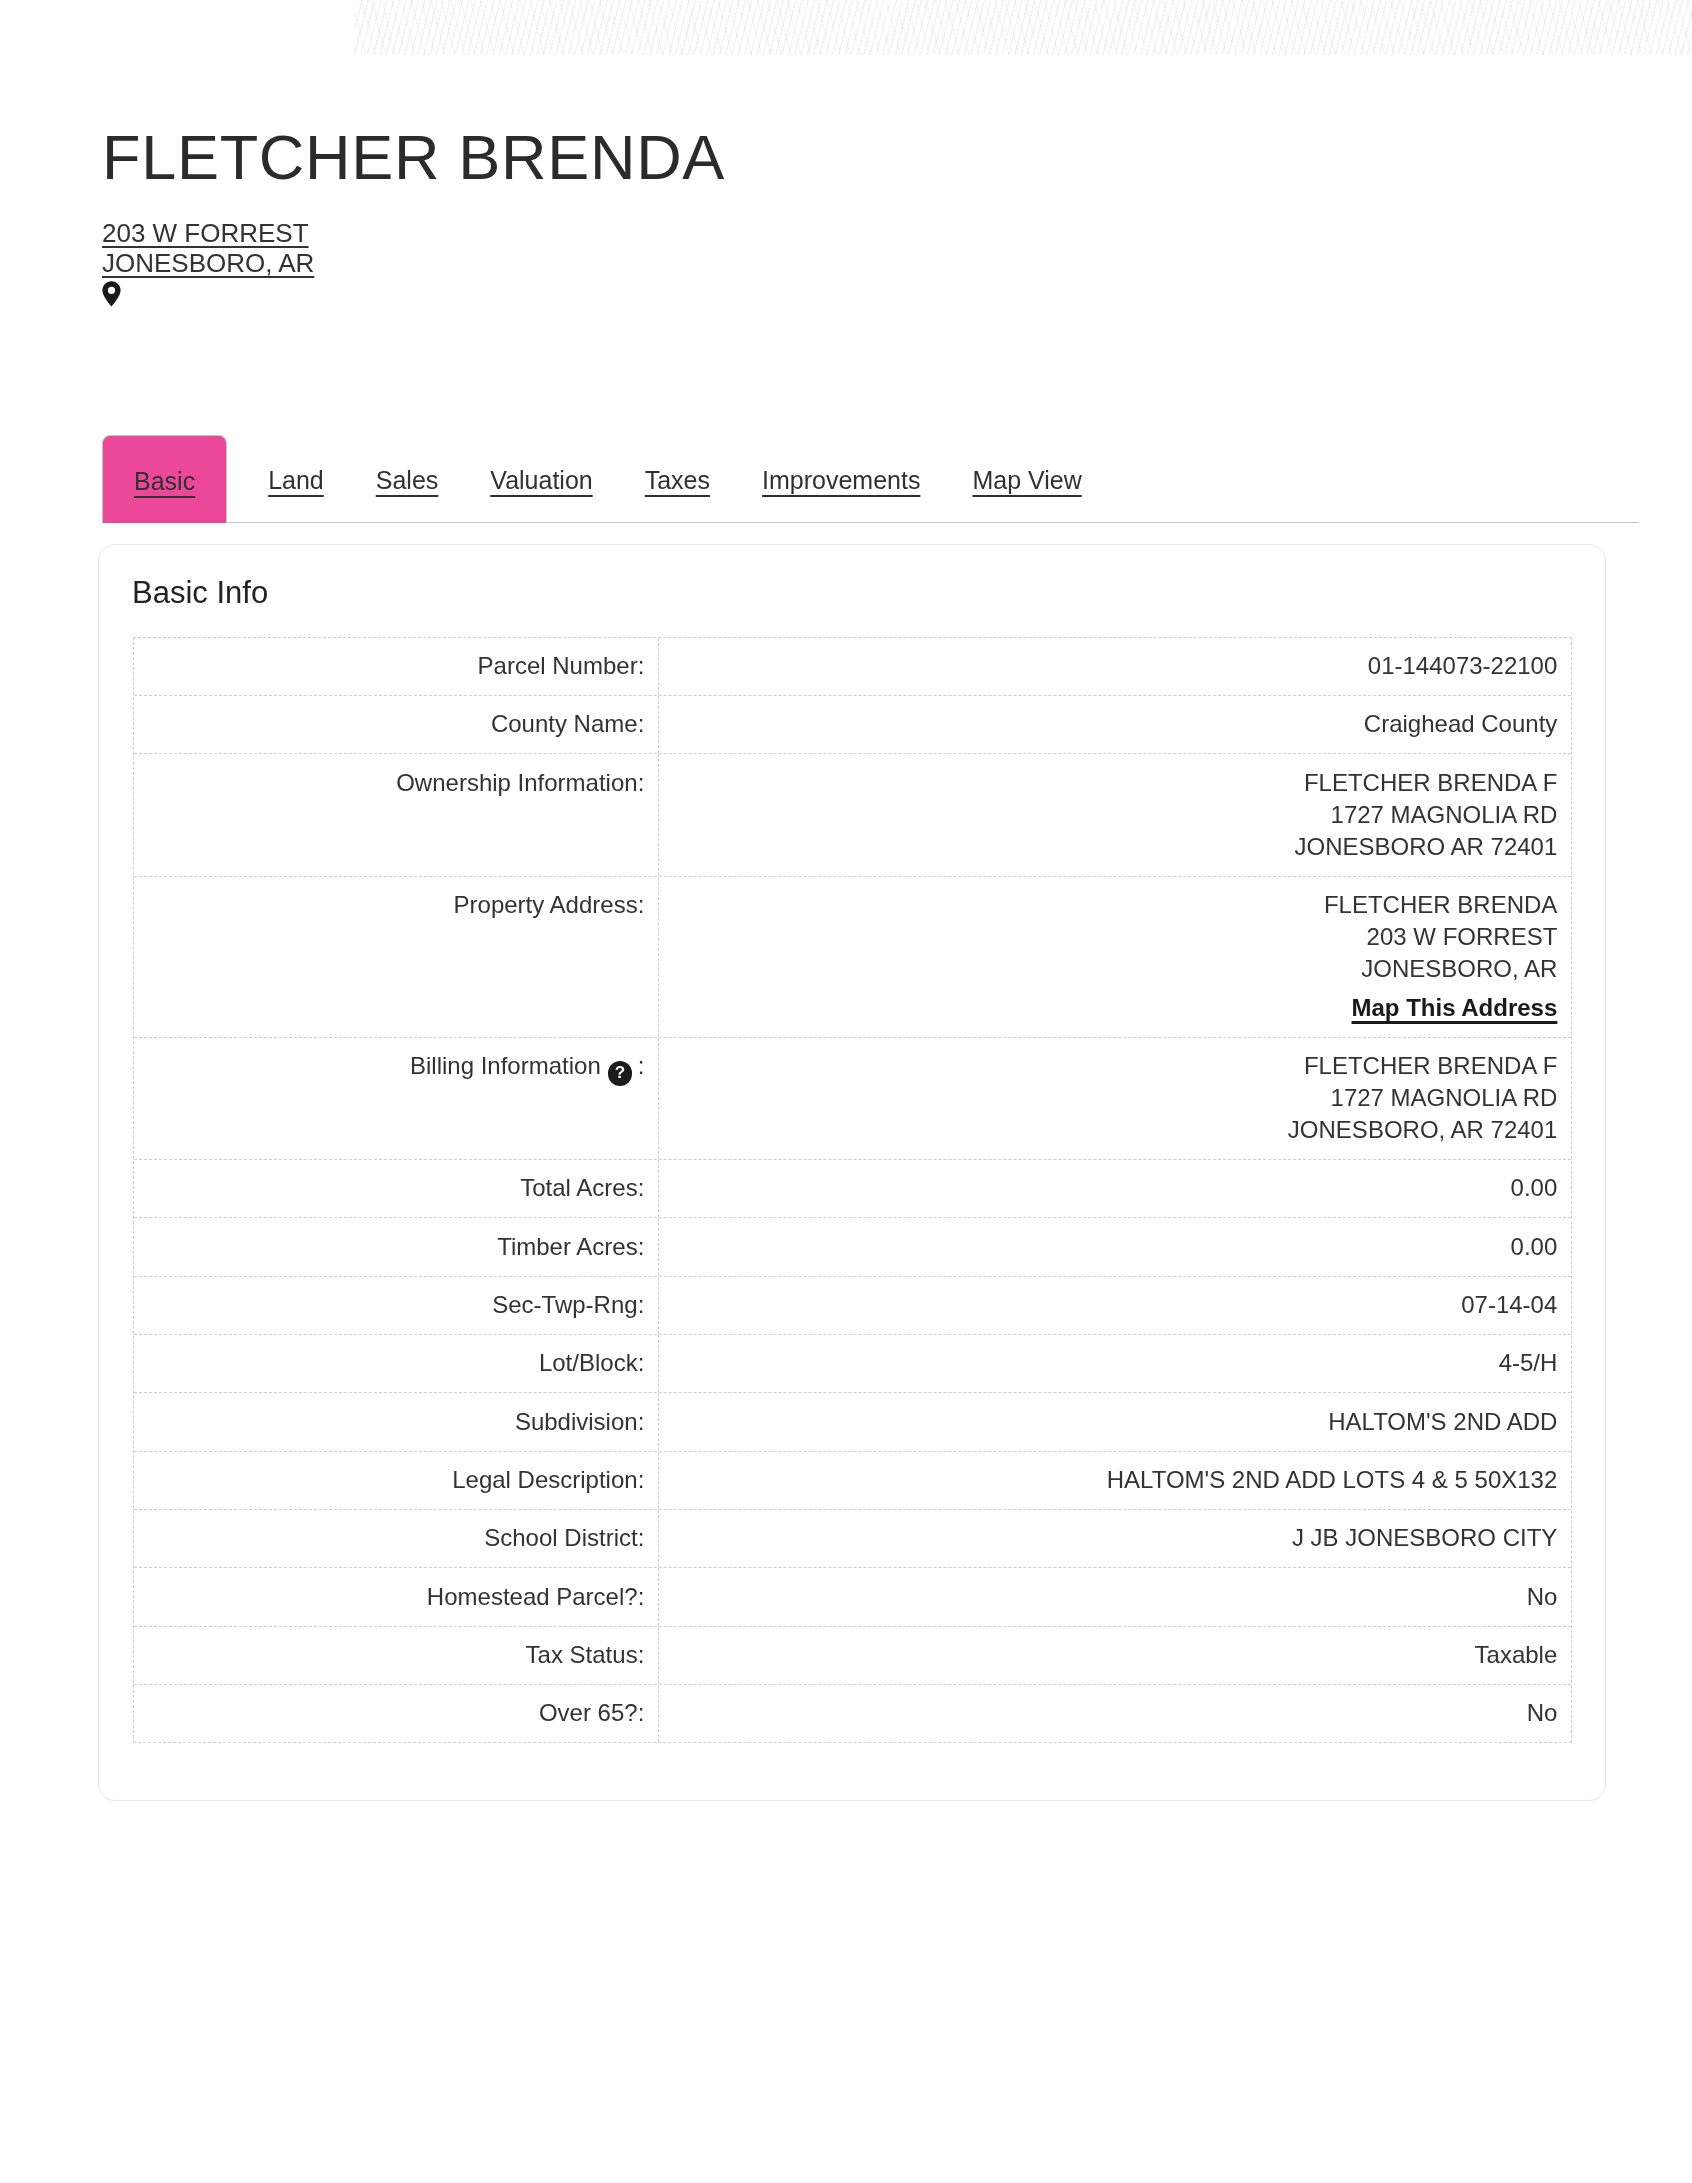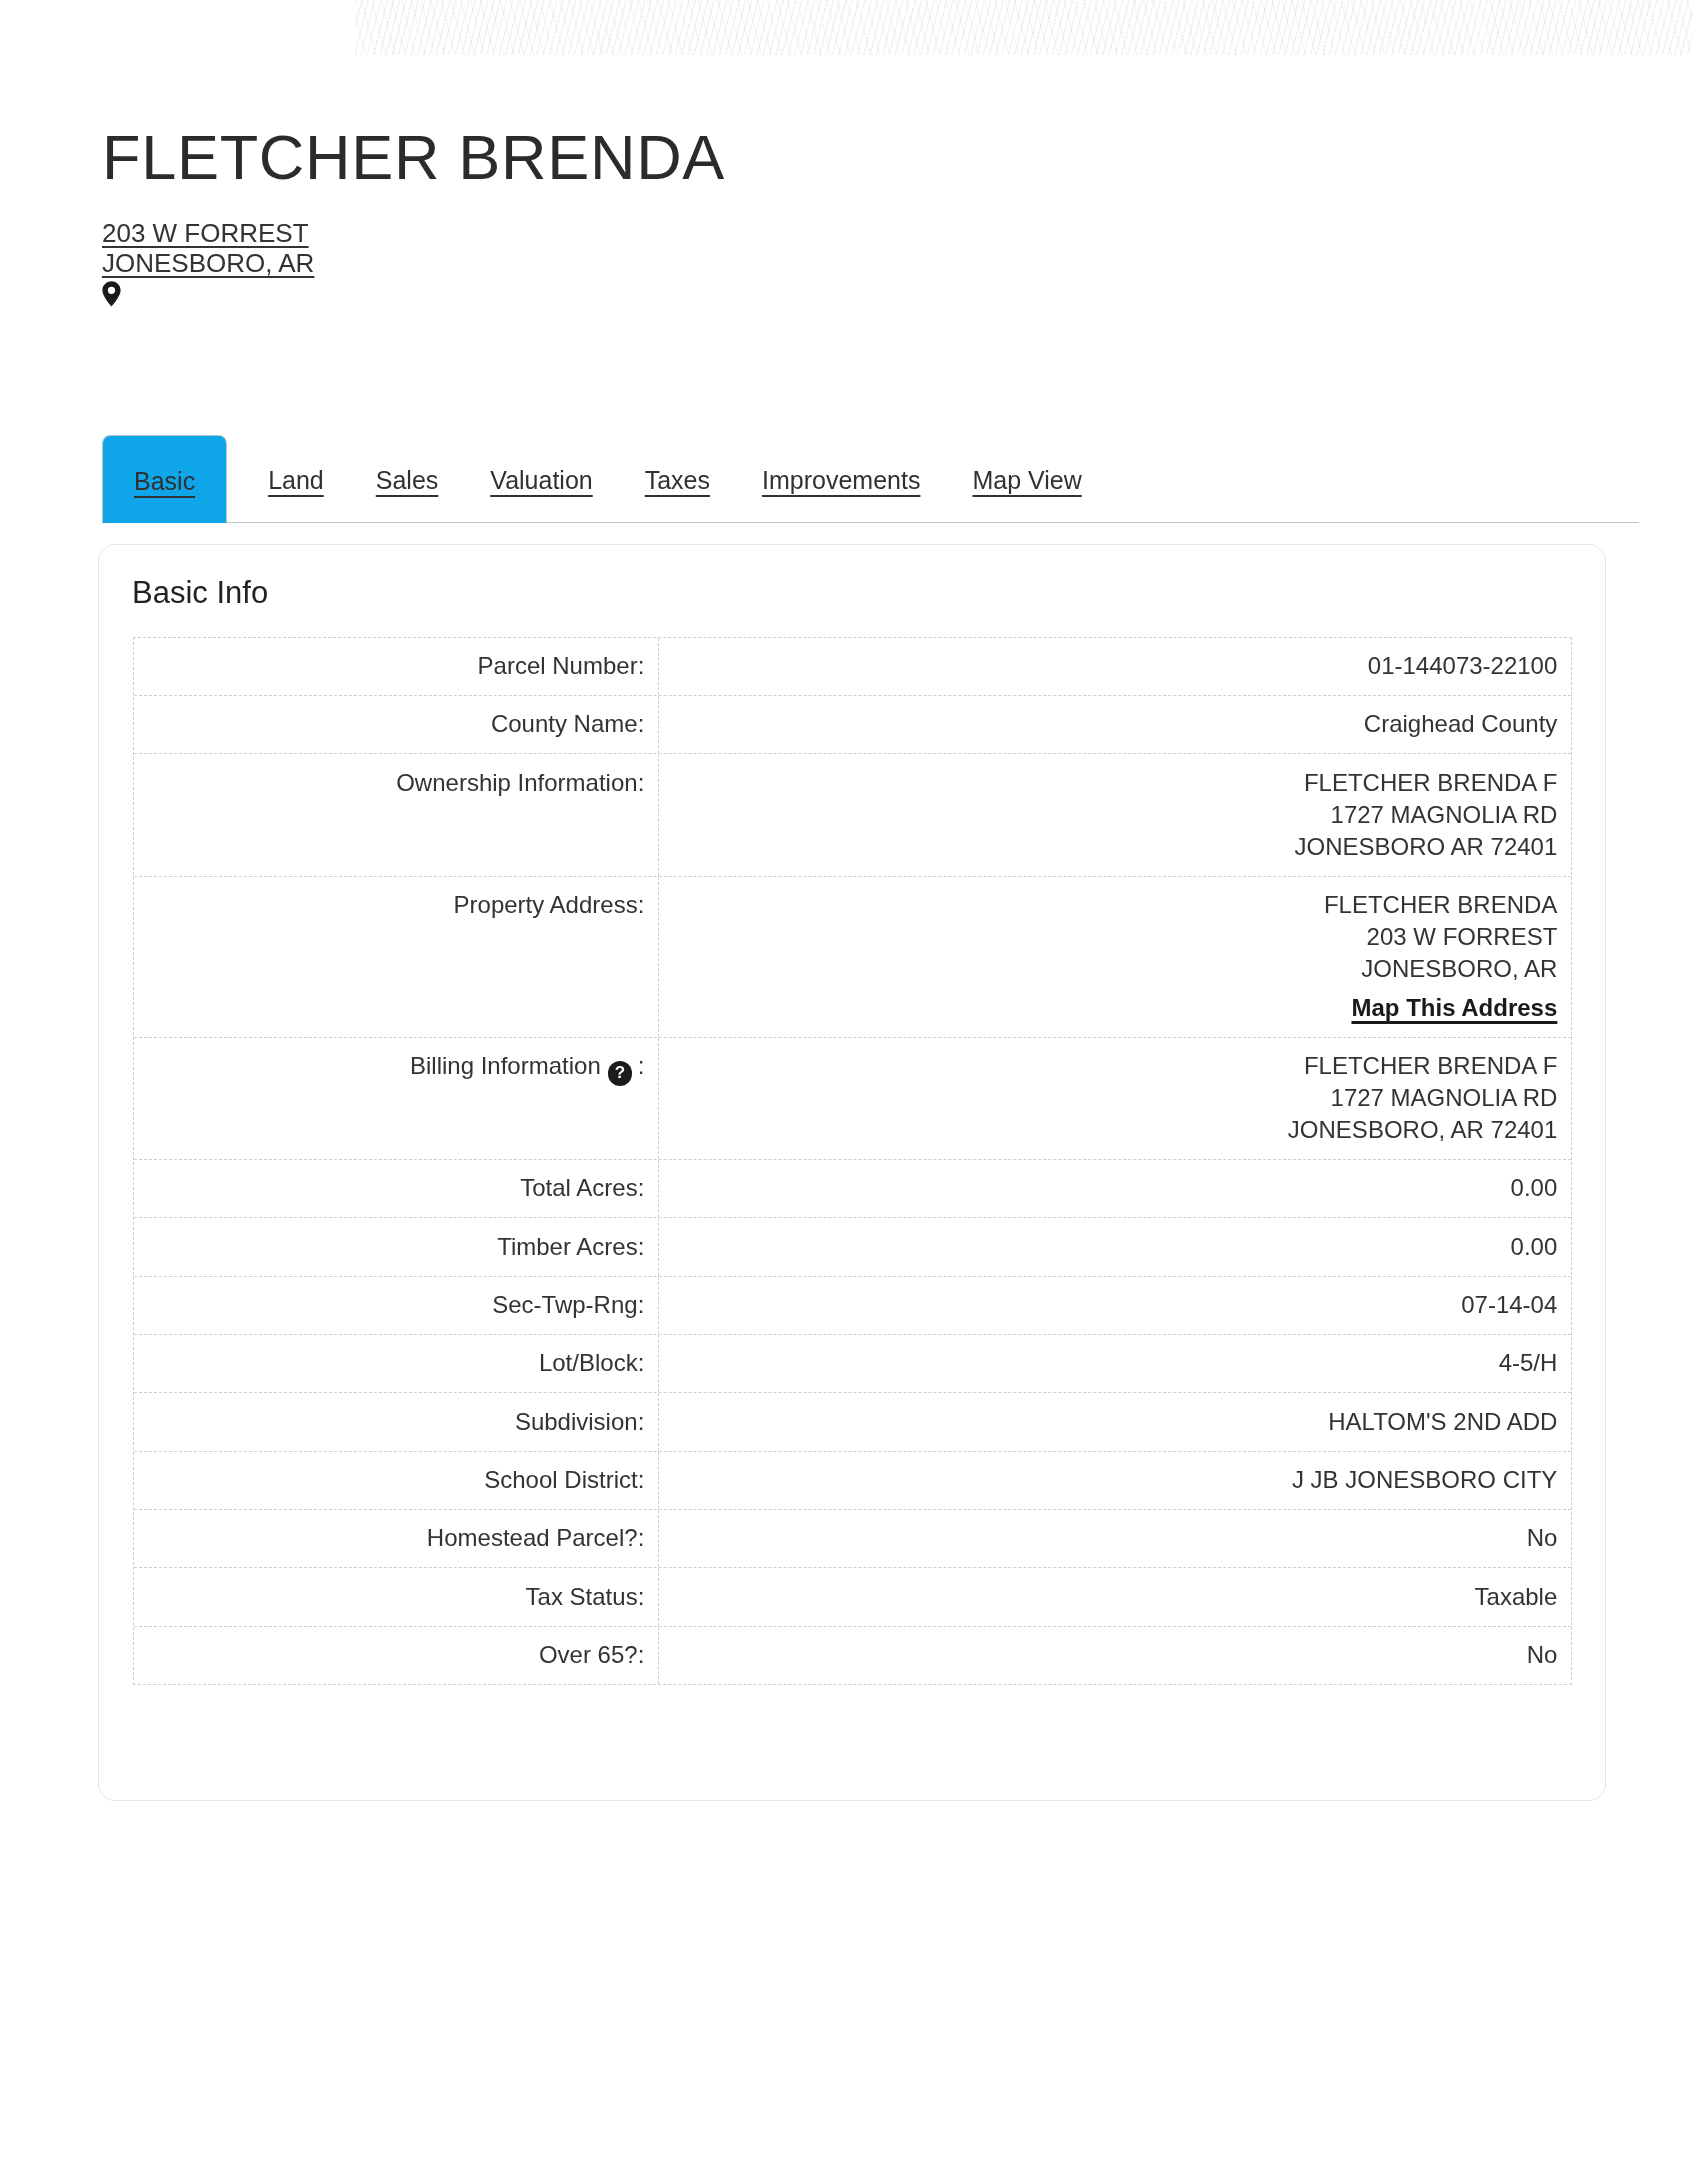--- a/index.html
+++ b/index.html
@@ -39,21 +39,21 @@
   .tab{
     align-self:flex-end;
     font-size:25px;line-height:29px;color:#313131;font-weight:500;
     text-decoration:underline;text-decoration-thickness:2px;text-underline-offset:5.5px;
     padding:31px 0 27px;cursor:pointer;white-space:nowrap;
   }
   .tab + .tab{margin-left:52px;}
   .tab.active{
     padding:31px 31px 27px;
     border:1.4px solid #b9c5cf;border-bottom:1.4px solid #ffffff;
-    border-radius:8.2px 8.2px 0 0;margin-bottom:-1.4px;background:#0ea5e9;
+    border-radius:8.2px 8.2px 0 0;margin-bottom:-1.4px;background:#ec4899;
   }
   .tab.active + .tab{margin-left:41px;text-align:right;}
   
   .panel{
     box-sizing:border-box;margin:20.5px 0 0 98px;width:1508px;min-height:1257px;
     border:1.4px solid #e5e8eb;border-radius:17px;background:#fff;
   }
   .panel-heading{
     margin:31px 0 0 33px;font-size:31px;font-weight:500;color:#222;line-height:1.1;
   }
@@ -186,20 +186,26 @@
       </div>
     </div>
 
     <div class="row">
       <div class="cell cell-label">Subdivision:</div>
       <div class="cell cell-value">
         <span class="value-line">HALTOM'S 2ND ADD</span>
       </div>
     </div>
 
+    <div class="row">
+      <div class="cell cell-label">Legal Description:</div>
+      <div class="cell cell-value">
+        <span class="value-line">HALTOM'S 2ND ADD LOTS 4 &amp; 5 50X132</span>
+      </div>
+    </div>
 
     <div class="row">
       <div class="cell cell-label">School District:</div>
       <div class="cell cell-value">
         <span class="value-line">J JB JONESBORO CITY</span>
       </div>
     </div>
 
     <div class="row">
       <div class="cell cell-label">Homestead Parcel?:</div>

